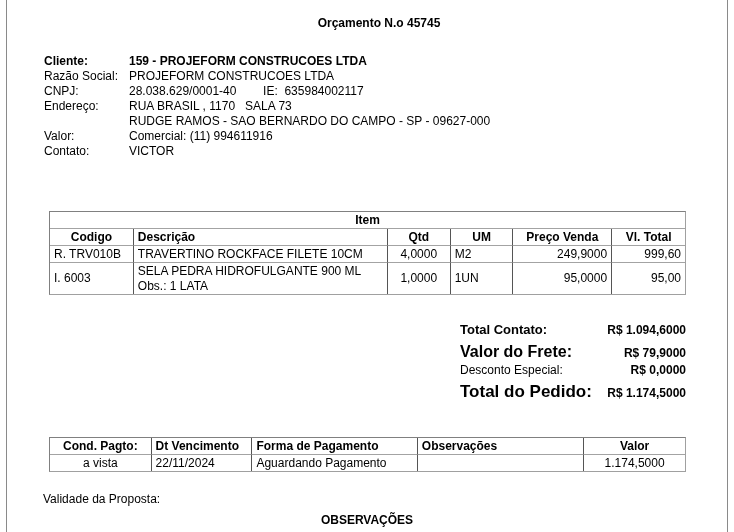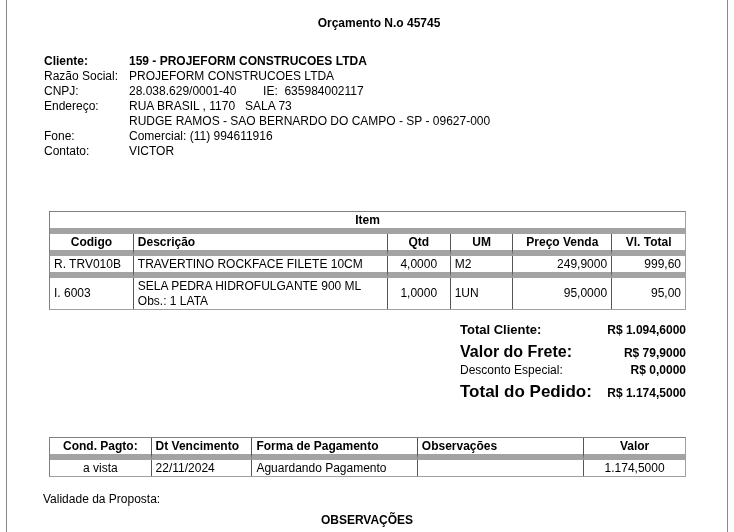--- a/index.html
+++ b/index.html
@@ -5,21 +5,21 @@
   html, body { margin:0; padding:0; background:#ffffff; }
   body { width:734px; height:532px; position:relative; overflow:hidden; font-family:"Liberation Sans", sans-serif; font-size:12px; color:#000; }
   .vline { position:absolute; top:0; bottom:0; width:1px; background:#8a8a8a; }
   .title { position:absolute; top:16px; left:12px; width:734px; text-align:center; font-weight:bold; font-size:12px; }
   .info { position:absolute; left:44px; top:54px; }
   .info-row { display:flex; height:15px; line-height:15px; }
   .info-label { width:85px; }
   .info-value { white-space:pre; }
   .bold { font-weight:bold; }
   table.grid { position:absolute; border-collapse:separate; border-spacing:0; border:1px solid #808080; border-right-color:#a0a0a0; border-bottom-color:#a0a0a0; }
-  table.grid td, table.grid th { border-right:1px solid #555; border-bottom:6px solid #a3a3a3; padding:0 4px; font-size:12px; height:16px; line-height:15px; }
+  table.grid td, table.grid th { border-right:1px solid #555; border-bottom:1px solid #a3a3a3; padding:0 4px; font-size:12px; height:16px; line-height:15px; }
   table.grid tr td:last-child, table.grid tr th:last-child { border-right:none; }
   table.grid tr:last-child td { border-bottom:none; }
   table.grid th { font-weight:bold; }
   .c { text-align:center; }
   .r { text-align:right; }
   .l { text-align:left; }
   .totals { position:absolute; left:460px; top:322px; width:226px; }
   .trow { display:flex; justify-content:space-between; align-items:baseline; }
   .t-big { font-size:17px; font-weight:bold; }
   .validade { position:absolute; left:43px; top:492px; }
@@ -48,21 +48,21 @@
   </div>
   <div class="info-row">
     <span class="info-label">Endereço:</span>
     <span class="info-value">RUA BRASIL , 1170   SALA 73</span>
   </div>
   <div class="info-row">
     <span class="info-label"></span>
     <span class="info-value">RUDGE RAMOS - SAO BERNARDO DO CAMPO - SP - 09627-000</span>
   </div>
   <div class="info-row">
-    <span class="info-label">Fone:</span>
+    <span class="info-label">Valor:</span>
     <span class="info-value">Comercial: (11) 994611916</span>
   </div>
   <div class="info-row">
     <span class="info-label">Contato:</span>
     <span class="info-value">VICTOR</span>
   </div>
 </div>
 
 <table class="grid" style="left:49px; top:211px; width:637px;">
   <colgroup>
@@ -102,21 +102,21 @@
     <td class="c">1,0000</td>
     <td>1UN</td>
     <td class="r">95,0000</td>
     <td class="r">95,00</td>
   </tr>
 </tbody>
   </table>
 
 <div class="totals">
   <div class="trow" style="height:21px;">
-    <span style="font-weight:bold; font-size:13px;">Total Cliente:</span>
+    <span style="font-weight:bold; font-size:13px;">Total Contato:</span>
     <span style="font-weight:bold;">R$ 1.094,6000</span>
   </div>
   <div class="trow" style="height:20px;">
     <span style="font-weight:bold; font-size:16px;">Valor do Frete:</span>
     <span style="font-weight:bold;padding-left:48px;">R$ 79,9000</span>
   </div>
   <div class="trow" style="height:19px;">
     <span>Desconto Especial:</span>
     <span style="font-weight:bold;">R$ 0,0000</span>
   </div>

